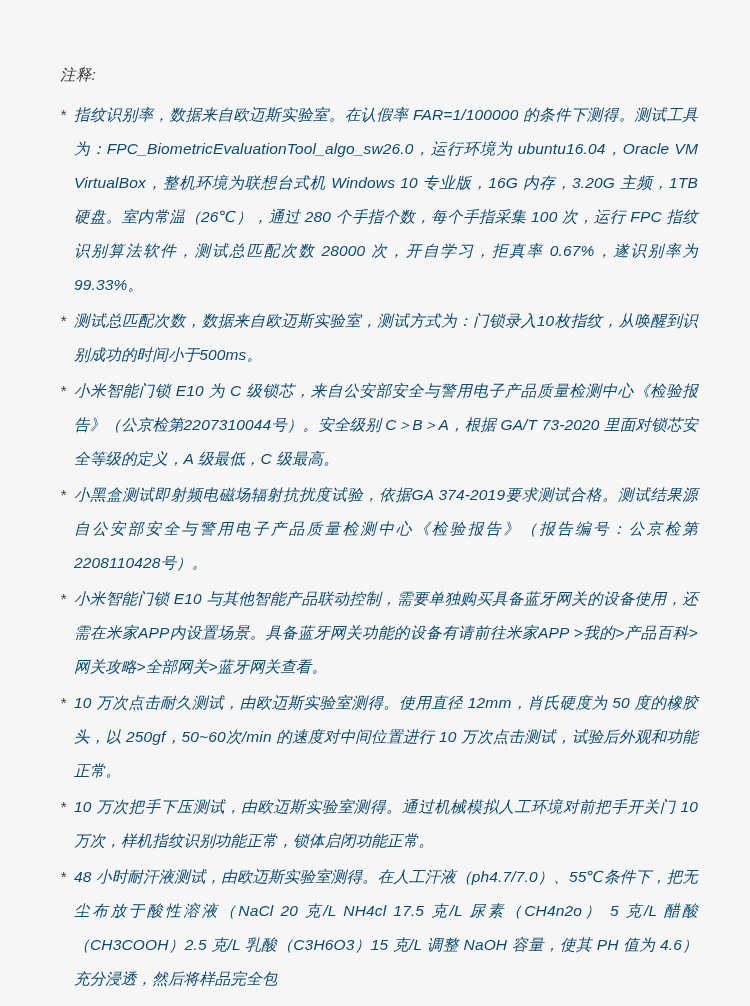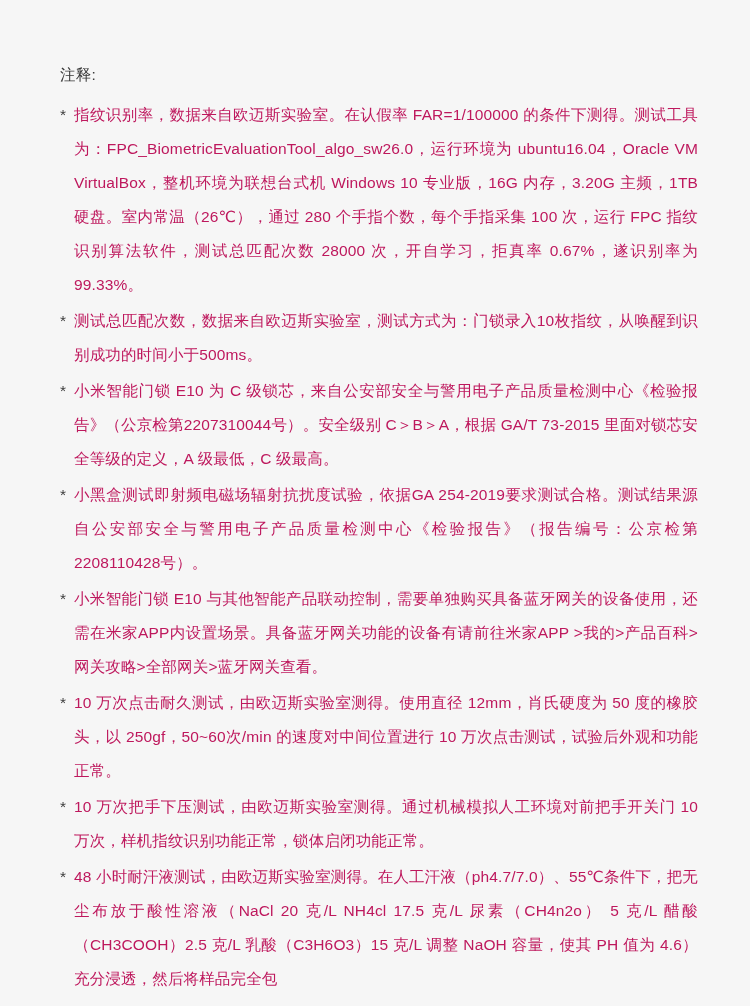--- a/index.html
+++ b/index.html
@@ -14,20 +14,21 @@
     color: #333333;
     overflow: hidden;
   }
   .page {
     position: relative;
     width: 750px;
     height: 1006px;
     box-sizing: border-box;
     padding: 58px 52px 0 60px;
     background: #f6f6f6;
+    font-style: italic;
   }
   .notes-title {
     font-size: 15.5px;
     line-height: 34px;
     color: #3a3a3a;
     margin: 0 0 6px 0;
     letter-spacing: 0.2px;
   }
   .note-item {
     display: flex;
@@ -39,21 +40,21 @@
     width: 14px;
     font-size: 15.5px;
     line-height: 34px;
     color: #3a3a3a;
     text-align: left;
   }
   .note-text {
     flex: 1 1 auto;
     font-size: 15.5px;
     line-height: 34px;
-    color: #be185d;
+    color: #0c4a6e;
     text-align: justify;
     text-justify: inter-character;
     letter-spacing: 0.15px;
     word-break: break-word;
   }
 </style>
 </head>
 <body>
 
 <div class="page">
@@ -65,26 +66,26 @@
     <span class="note-text">指纹识别率，数据来自欧迈斯实验室。在认假率 FAR=1/100000 的条件下测得。测试工具为：FPC_BiometricEvaluationTool_algo_sw26.0，运行环境为 ubuntu16.04，Oracle VM VirtualBox，整机环境为联想台式机 Windows 10 专业版，16G 内存，3.20G 主频，1TB 硬盘。室内常温（26℃），通过 280 个手指个数，每个手指采集 100 次，运行 FPC 指纹识别算法软件，测试总匹配次数 28000 次，开自学习，拒真率 0.67%，遂识别率为 99.33%。</span>
   </div>
 
   <div class="note-item">
     <span class="note-bullet">*</span>
     <span class="note-text">测试总匹配次数，数据来自欧迈斯实验室，测试方式为：门锁录入10枚指纹，从唤醒到识别成功的时间小于500ms。</span>
   </div>
 
   <div class="note-item">
     <span class="note-bullet">*</span>
-    <span class="note-text">小米智能门锁 E10 为 C 级锁芯，来自公安部安全与警用电子产品质量检测中心《检验报告》（公京检第2207310044号）。安全级别 C＞B＞A，根据 GA/T 73-2015 里面对锁芯安全等级的定义，A 级最低，C 级最高。</span>
+    <span class="note-text">小米智能门锁 E10 为 C 级锁芯，来自公安部安全与警用电子产品质量检测中心《检验报告》（公京检第2207310044号）。安全级别 C＞B＞A，根据 GA/T 73-2020 里面对锁芯安全等级的定义，A 级最低，C 级最高。</span>
   </div>
 
   <div class="note-item">
     <span class="note-bullet">*</span>
-    <span class="note-text">小黑盒测试即射频电磁场辐射抗扰度试验，依据GA 254-2019要求测试合格。测试结果源自公安部安全与警用电子产品质量检测中心《检验报告》（报告编号：公京检第2208110428号）。</span>
+    <span class="note-text">小黑盒测试即射频电磁场辐射抗扰度试验，依据GA 374-2019要求测试合格。测试结果源自公安部安全与警用电子产品质量检测中心《检验报告》（报告编号：公京检第2208110428号）。</span>
   </div>
 
   <div class="note-item">
     <span class="note-bullet">*</span>
     <span class="note-text">小米智能门锁 E10 与其他智能产品联动控制，需要单独购买具备蓝牙网关的设备使用，还需在米家APP内设置场景。具备蓝牙网关功能的设备有请前往米家APP &gt;我的&gt;产品百科&gt;网关攻略&gt;全部网关&gt;蓝牙网关查看。</span>
   </div>
 
   <div class="note-item">
     <span class="note-bullet">*</span>
     <span class="note-text">10 万次点击耐久测试，由欧迈斯实验室测得。使用直径 12mm，肖氏硬度为 50 度的橡胶头，以 250gf，50~60次/min 的速度对中间位置进行 10 万次点击测试，试验后外观和功能正常。</span>

